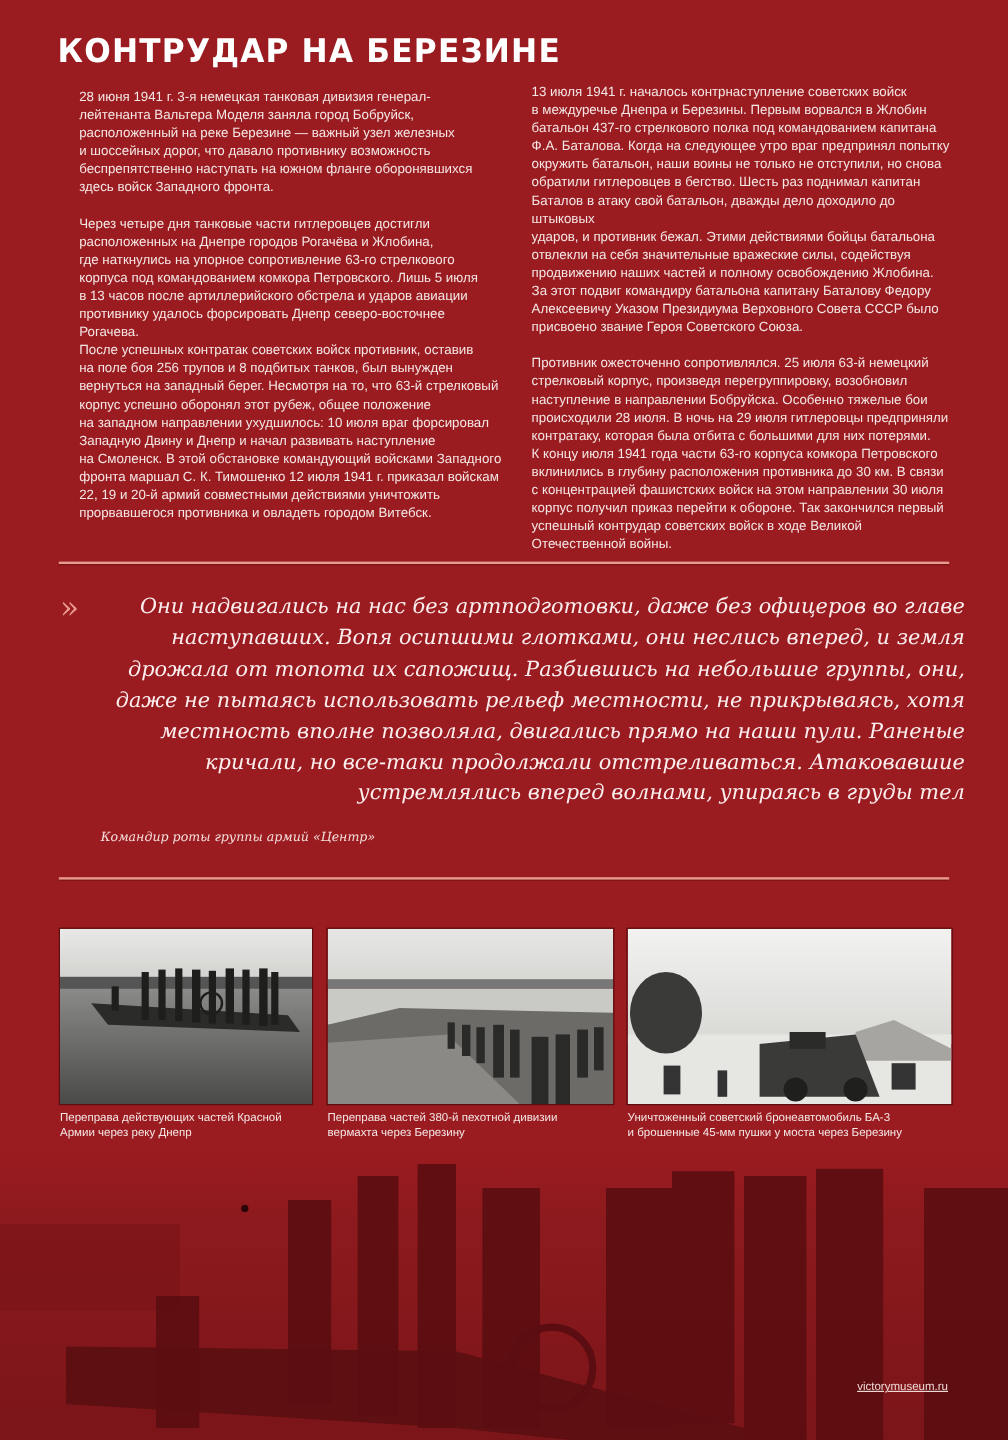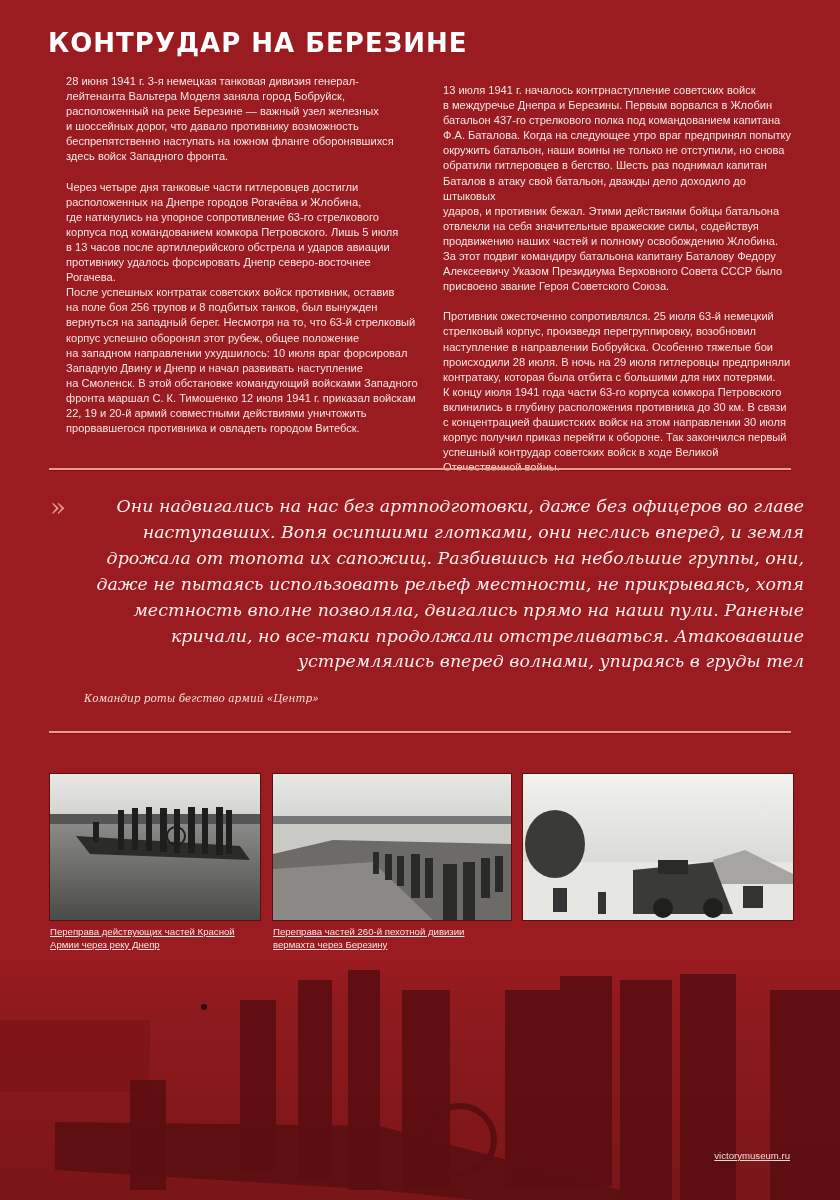--- a/index.html
+++ b/index.html
@@ -16,21 +16,21 @@
       font-family: "DejaVu Sans", sans-serif;
       font-weight: bold; font-size: 26px; letter-spacing: 1px;
       color: #ffffff; margin: 0;
       transform: scaleY(1.05);
     }
     .col {
       position: absolute; top: 74px; width: 370px;
       font-size: 11.1px; line-height: 15.1px; color: #f4e6e4;
     }
     .col.left { left: 50px; }
-    .col.right { left: 427px; top: 83px; }
+    .col.right { left: 427px; top: 70px; }
     .col p { margin: 0 0 15px 16px; white-space: pre-line; }
     .divider {
       position: absolute; left: 49px; width: 742px; height: 2px;
       background: #e89a8e;
       box-shadow: 0 1px 0 rgba(80,10,10,0.4);
     }
     .quote {
       position: absolute; left: 84px; top: 494px; width: 720px;
       font-family: "DejaVu Serif", serif; font-style: italic;
       font-size: 17.4px; line-height: 25.9px; color: #fbeeee;
@@ -47,21 +47,21 @@
       font-size: 10.5px; color: #f4e0dc;
     }
     .photo {
       position: absolute; top: 773px; height: 146px;
       border: 1px solid #5a0e10;
       overflow: hidden;
     }
     .photo svg { width: 100%; height: 100%; display: block; }
     .caption {
       position: absolute; top: 925px; font-size: 9.6px; line-height: 13px;
-      color: #f4e6e4; white-space: pre-line; text-decoration: underline;
+      color: #f4e6e4; white-space: pre-line;
     }
     .bottom-photo {
       position: absolute; left: 0; top: 960px; width: 840px; height: 240px;
       overflow: hidden;
     }
     .bottom-photo svg { width: 100%; height: 100%; display: block; }
     .site {
       position: absolute; right: 50px; top: 1150px;
       font-size: 9.6px; color: #efd9d6; text-decoration: underline;
     }
@@ -128,21 +128,21 @@
   <div class="divider" style="top:468px;"></div>
 
   <span class="quote-mark">»</span>
   <p class="quote">Они надвигались на нас без артподготовки, даже без офицеров во главе
 наступавших. Вопя осипшими глотками, они неслись вперед, и земля
 дрожала от топота их сапожищ. Разбившись на небольшие группы, они,
 даже не пытаясь использовать рельеф местности, не прикрываясь, хотя
 местность вполне позволяла, двигались прямо на наши пули. Раненые
 кричали, но все-таки продолжали отстреливаться. Атаковавшие
 устремлялись вперед волнами, упираясь в груды тел</p>
-  <div class="quote-author">Командир роты бегство армий «Центр»</div>
+  <div class="quote-author">Командир роты группы армий «Центр»</div>
 
   <div class="divider" style="top:731px;"></div>
 
   <div class="photo" style="left:49px; width:210px;">
     <svg viewBox="0 0 210 146" preserveAspectRatio="none">
       <defs>
         <linearGradient id="sky1" x1="0" y1="0" x2="0" y2="1">
           <stop offset="0" stop-color="#e8e8e6"></stop>
             <stop offset="1" stop-color="#cfcfcc"></stop>
         </linearGradient>
@@ -217,22 +217,24 @@
       <g fill="#333">
           <rect x="30" y="114" width="14" height="24"></rect>
           <rect x="75" y="118" width="8" height="22"></rect>
           <rect x="220" y="112" width="20" height="22"></rect>
         </g>
     </svg>
   </div>
 
   <div class="caption" style="left:50px;">Переправа действующих частей Красной
 Армии через реку Днепр</div>
-  <div class="caption" style="left:273px;">Переправа частей 260-й пехотной дивизии
+  <div class="caption" style="left:273px;">Переправа частей 380-й пехотной дивизии
 вермахта через Березину</div>
+  <div class="caption" style="left:523px;">Уничтоженный советский бронеавтомобиль БА-3
+и брошенные 45-мм пушки у моста через Березину</div>
 
   <div class="bottom-photo">
     <svg viewBox="0 0 840 240" preserveAspectRatio="none">
       <defs>
         <linearGradient id="fade" x1="0" y1="0" x2="0" y2="1">
           <stop offset="0" stop-color="#9a1b20"></stop>
             <stop offset="0.2" stop-color="#8e1a1e"></stop>
             <stop offset="1" stop-color="#7a1519"></stop>
         </linearGradient>
       </defs>

